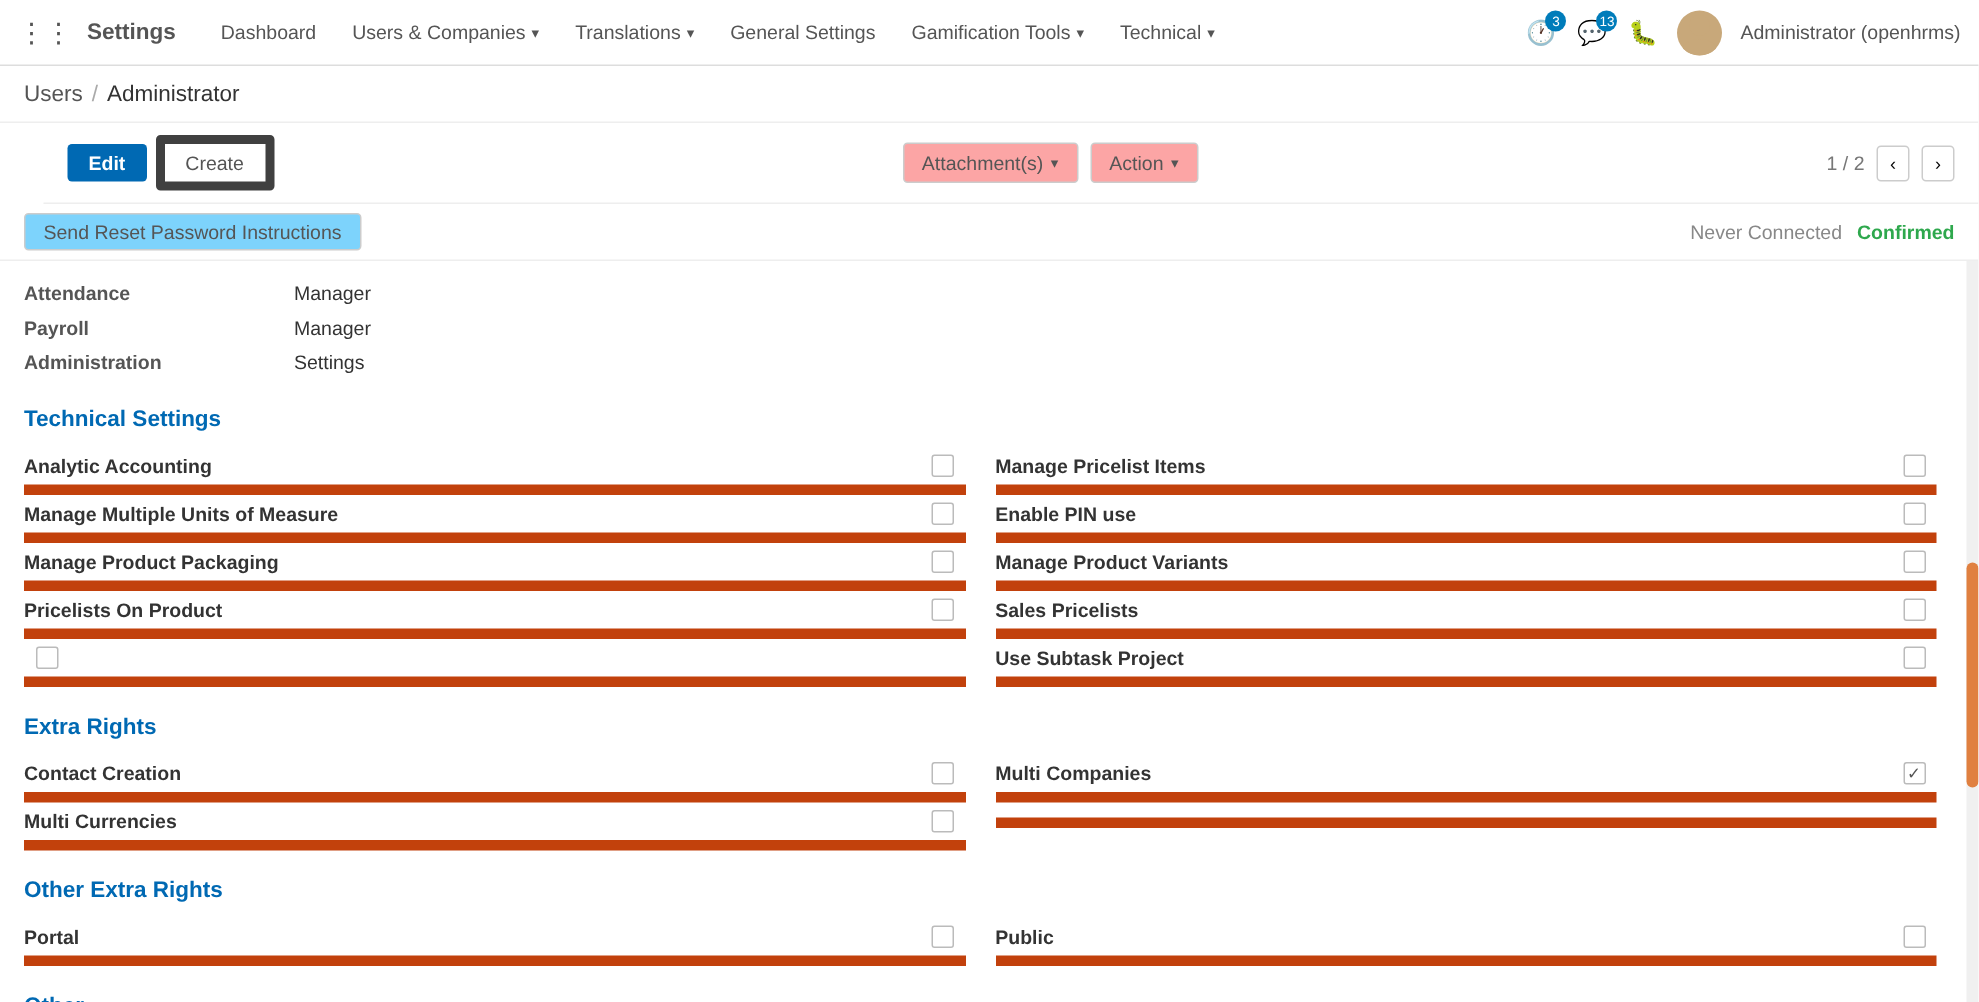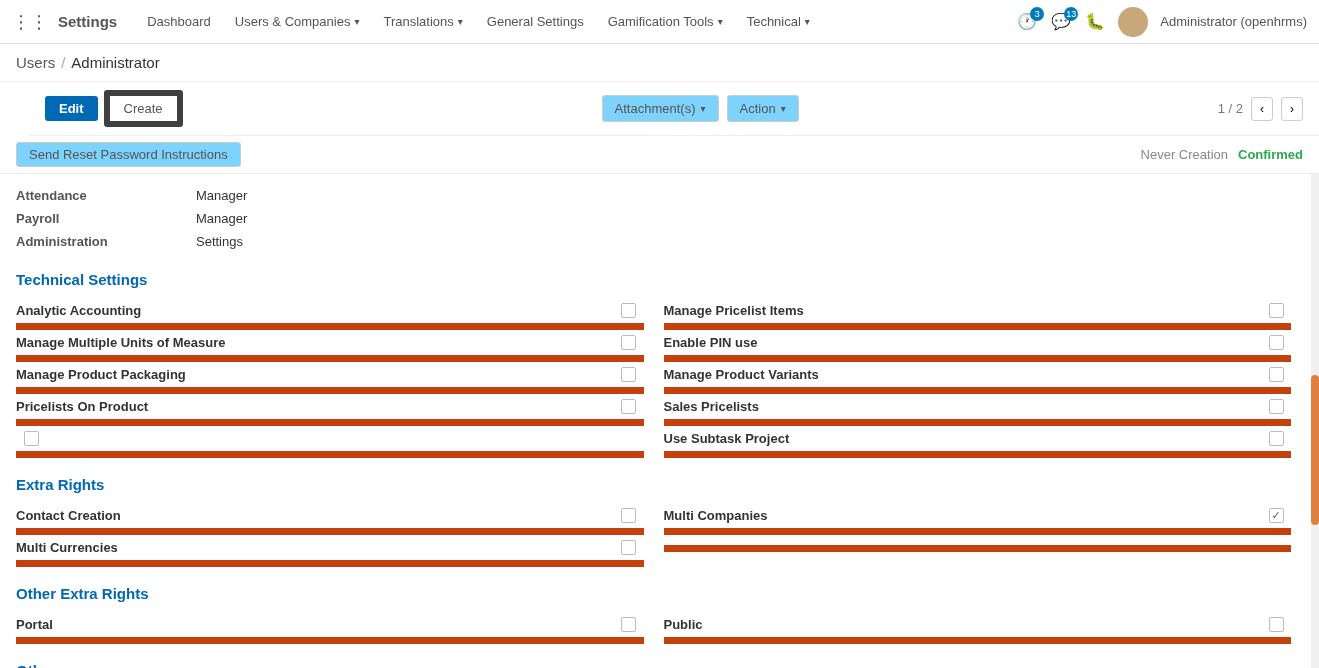--- a/index.html
+++ b/index.html
@@ -39,21 +39,21 @@
     .breadcrumb { display: flex; align-items: center; gap: 6px; }
     .breadcrumb .bc-link { color: #555; font-size: 15px; cursor: pointer; }
     .breadcrumb .bc-sep { color: #aaa; font-size: 15px; }
     .breadcrumb .bc-current { color: #333; font-size: 15px; font-weight: 500; }
 
     
     .toolbar { padding: 8px 16px; display: flex; align-items: center; justify-content: space-between; border-bottom: 1px solid #eee; margin-left: 29px; }
     .toolbar-left { display: flex; gap: 6px; align-items: center; }
     .btn-edit { background: #0069b3; color: #fff; border: none; padding: 5px 14px; border-radius: 3px; cursor: pointer; font-size: 13px; font-weight: bold; }
     .btn-create { background: #fff; color: #555; border: 6px solid #404040; padding: 5px 14px; border-radius: 3px; cursor: pointer; font-size: 13px; }
-    .btn-dropdown { background: #7dd3fc; color: #555; border: 1px solid #ccc; padding: 5px 12px; border-radius: 3px; cursor: pointer; font-size: 13px; display: flex; align-items: center; gap: 5px; }
+    .btn-dropdown { background: #fca5a5; color: #555; border: 1px solid #ccc; padding: 5px 12px; border-radius: 3px; cursor: pointer; font-size: 13px; display: flex; align-items: center; gap: 5px; }
     .btn-dropdown .arrow { font-size: 10px; }
     .toolbar-right { display: flex; align-items: center; gap: 8px; font-size: 13px; color: #777; }
     .pager { display: flex; align-items: center; gap: 8px; }
     .pager-btn { background: #fff; border: 1px solid #ccc; padding: 4px 8px; cursor: pointer; border-radius: 3px; font-size: 12px; }
 
     
     .status-bar { padding: 6px 16px; background: #fff; border-bottom: 1px solid #eee; display: flex; align-items: center; justify-content: space-between; }
     .btn-reset { background: #7dd3fc; color: #555; border: 1px solid #ccc; padding: 4px 12px; border-radius: 3px; cursor: pointer; font-size: 13px; }
     .status-badges { display: flex; gap: 10px; align-items: center; }
     .status-badge-never { color: #888; font-size: 13px; }
@@ -171,21 +171,21 @@
         <span>1 / 2</span>
         <button class="pager-btn">‹</button>
         <button class="pager-btn">›</button>
       </div>
     </div>
   </div>
 
   <div class="status-bar">
     <button class="btn-reset">Send Reset Password Instructions</button>
     <div class="status-badges">
-      <span class="status-badge-never">Never Creation</span>
+      <span class="status-badge-never">Never Connected</span>
       <span class="status-badge-confirmed">Confirmed</span>
     </div>
   </div>
 
   <div style="position:relative; display:flex;">
     <div class="main-content" style="flex:1; padding-right:20px;">
 
       <div>
         <div class="field-row">
           <span class="field-label">Attendance</span>

